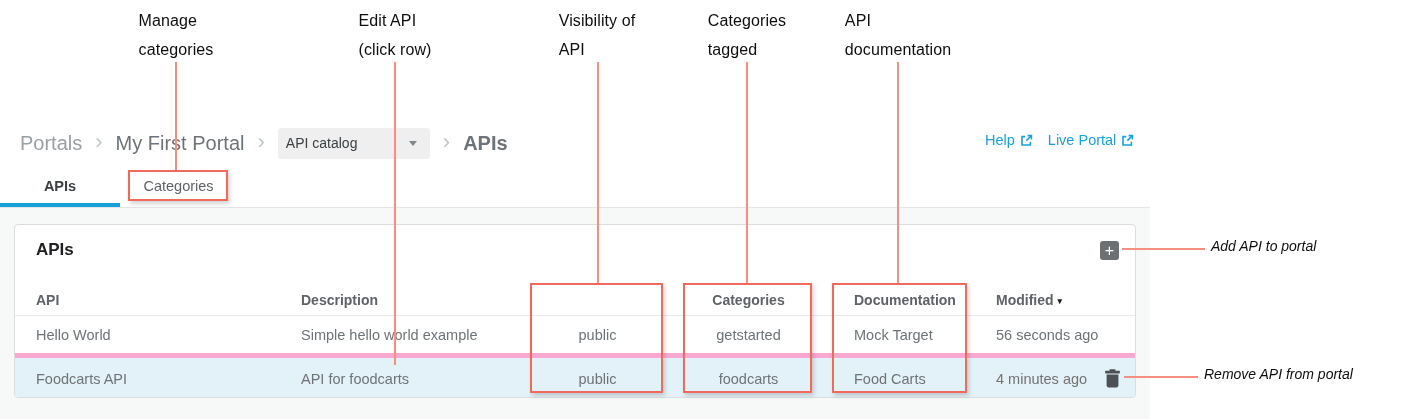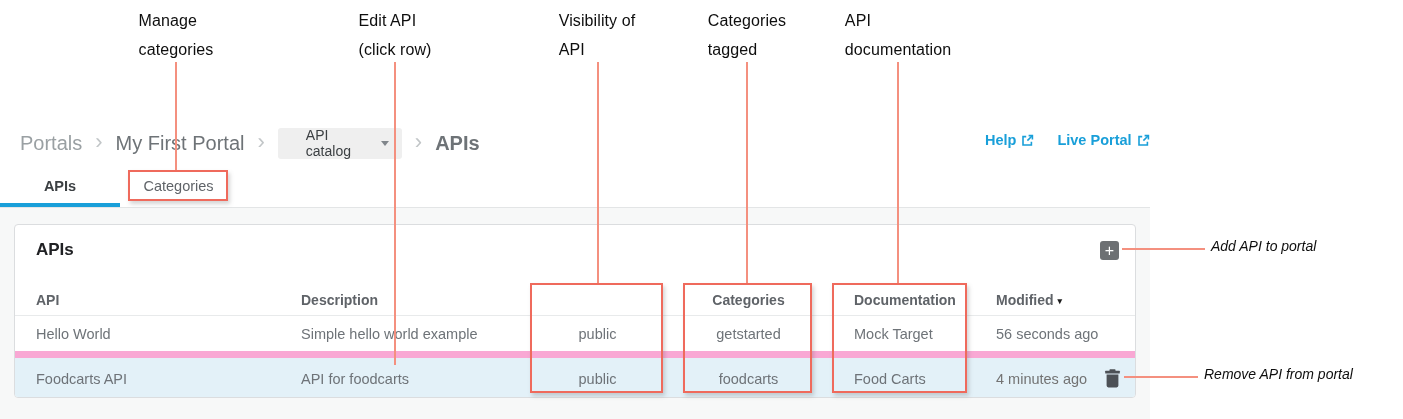--- a/index.html
+++ b/index.html
@@ -13,44 +13,44 @@
   .anno-label { position:absolute; transform:translateX(-50%); text-align:left; font-size:16px; line-height:29px; color:#0e0e0e; letter-spacing:.1px; white-space:nowrap; }
   .anno-vline { position:absolute; width:2px; background:#f4907f; }
   .anno-hline { position:absolute; height:2px; background:#f4907f; }
   .anno-side  { position:absolute; font-size:14px; color:#0e0e0e; white-space:nowrap;font-style:italic; }
 
   
   .breadcrumb { position:absolute; left:20px; top:126px; height:34px; display:flex; align-items:center; gap:12px; }
   .crumb { font-size:20px; color:#9aa0a3; }
   .crumb.mid { color:#6e7377; }
   .crumb-sep { font-size:22px; color:#c2c6c8; font-weight:300; padding:0 1px; transform:translateY(-1px); }
-  .crumb-dd { width:124px; height:31px; background:#efefef; border-radius:3px; display:flex; align-items:center; padding:0 28px; position:relative; cursor:pointer; }
+  .crumb-dd { width:152px; height:31px; background:#efefef; border-radius:3px; display:flex; align-items:center; padding:0 8px; position:relative; cursor:pointer; }
   .crumb-dd-label { font-size:14px; color:#3c4043; }
   .crumb-dd-caret { position:absolute; right:13px; top:13px; width:0; height:0; border-left:4.5px solid transparent; border-right:4.5px solid transparent; border-top:5px solid #80868b; }
   .crumb-current { font-size:20px; font-weight:700; color:#6e7377; }
 
   
-  .header-links { position:absolute; left:985px; top:132px; display:flex; align-items:center; gap:23px;font-weight:bold; }
+  .header-links { position:absolute; left:985px; top:132px; display:flex; align-items:center; gap:15px; }
   .hlink { display:flex; align-items:center; gap:5px; color:#199fd9; font-size:14.5px; cursor:pointer; }
 
   
   .tabbar { position:absolute; left:0; top:168px; width:1150px; height:39px; }
   .tab { position:absolute; top:0; height:36px; display:flex; align-items:center; justify-content:center; font-size:14.5px; cursor:pointer; }
   .tab-apis { left:0; width:120px; color:#3c4043; font-weight:700; }
   .tab-categories { left:128px; width:101px; color:#5f6368; }
   .tab-underline { position:absolute; left:0; top:35px; width:120px; height:4px; background:#199fd9; }
 
   
   .card { position:absolute; left:14px; top:224px; width:1122px; height:174px; background:#fff; border:1px solid #dbdddf; border-radius:4px; overflow:hidden; }
   .card-title { position:absolute; left:21px; top:15px; font-size:17px; font-weight:700; color:#202124; }
   .add-btn { position:absolute; left:1085px; top:16px; width:19px; height:19px; background:#6d7073; border:none; border-radius:3px; color:#fff; font-size:16px; line-height:17px; text-align:center; cursor:pointer; font-family:"Liberation Sans", sans-serif; padding:0; }
 
   .thead { position:absolute; left:0; top:59px; width:100%; height:32px; border-bottom:1px solid #e8eaeb; }
   .trow  { position:absolute; left:0; width:100%; height:41px; }
-  .trow-1 { top:92px; border-bottom:7px solid #f9a8d4; background:#fff; }
+  .trow-1 { top:92px; border-bottom:5px solid #f9a8d4; background:#fff; }
   .trow-2 { top:133px; background:#e3f1f8; }
 
   .cell { position:absolute; top:0; height:100%; display:flex; align-items:center; font-size:14.5px; color:#6e7378; }
   .thead .cell { font-size:14px; font-weight:700; color:#5f6368; }
   .c-api   { left:21px;  width:255px; }
   .c-desc  { left:286px; width:220px; }
   .c-vis   { left:516px; width:133px; justify-content:center; }
   .c-cat   { left:669px; width:129px; justify-content:center; }
   .c-doc   { left:839px; width:132px; }
   .c-mod   { left:981px; width:130px; }

